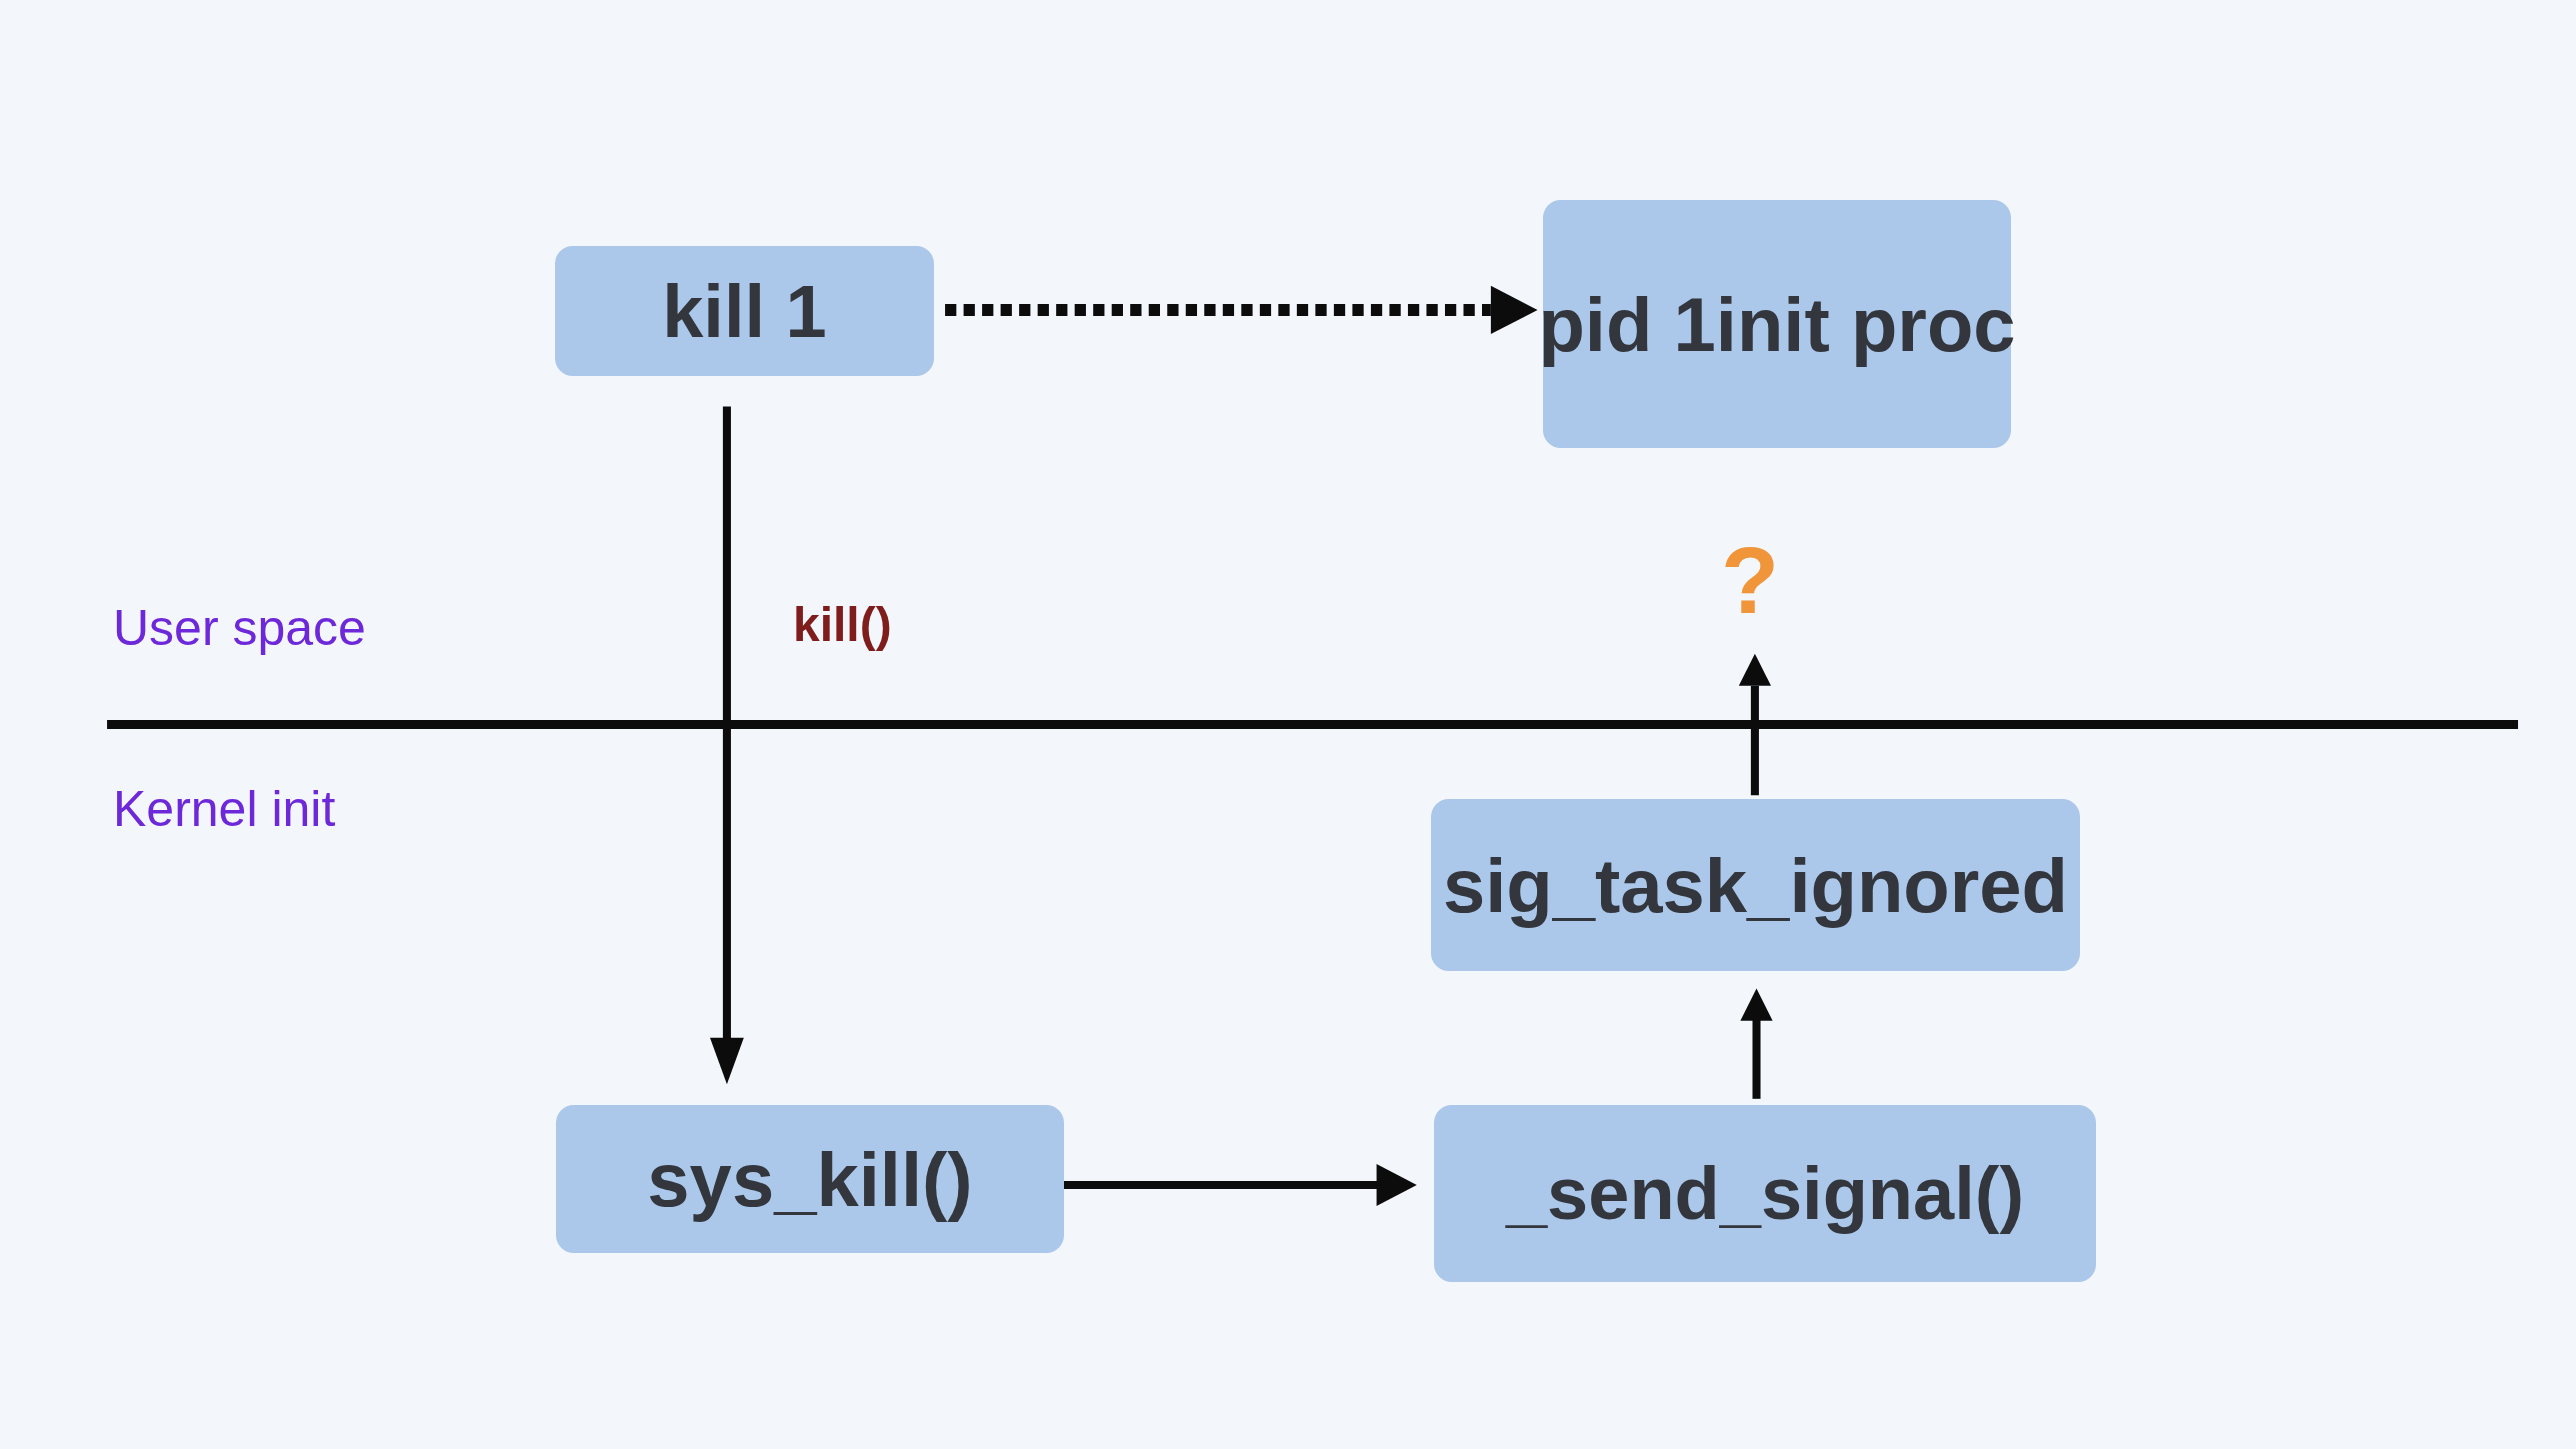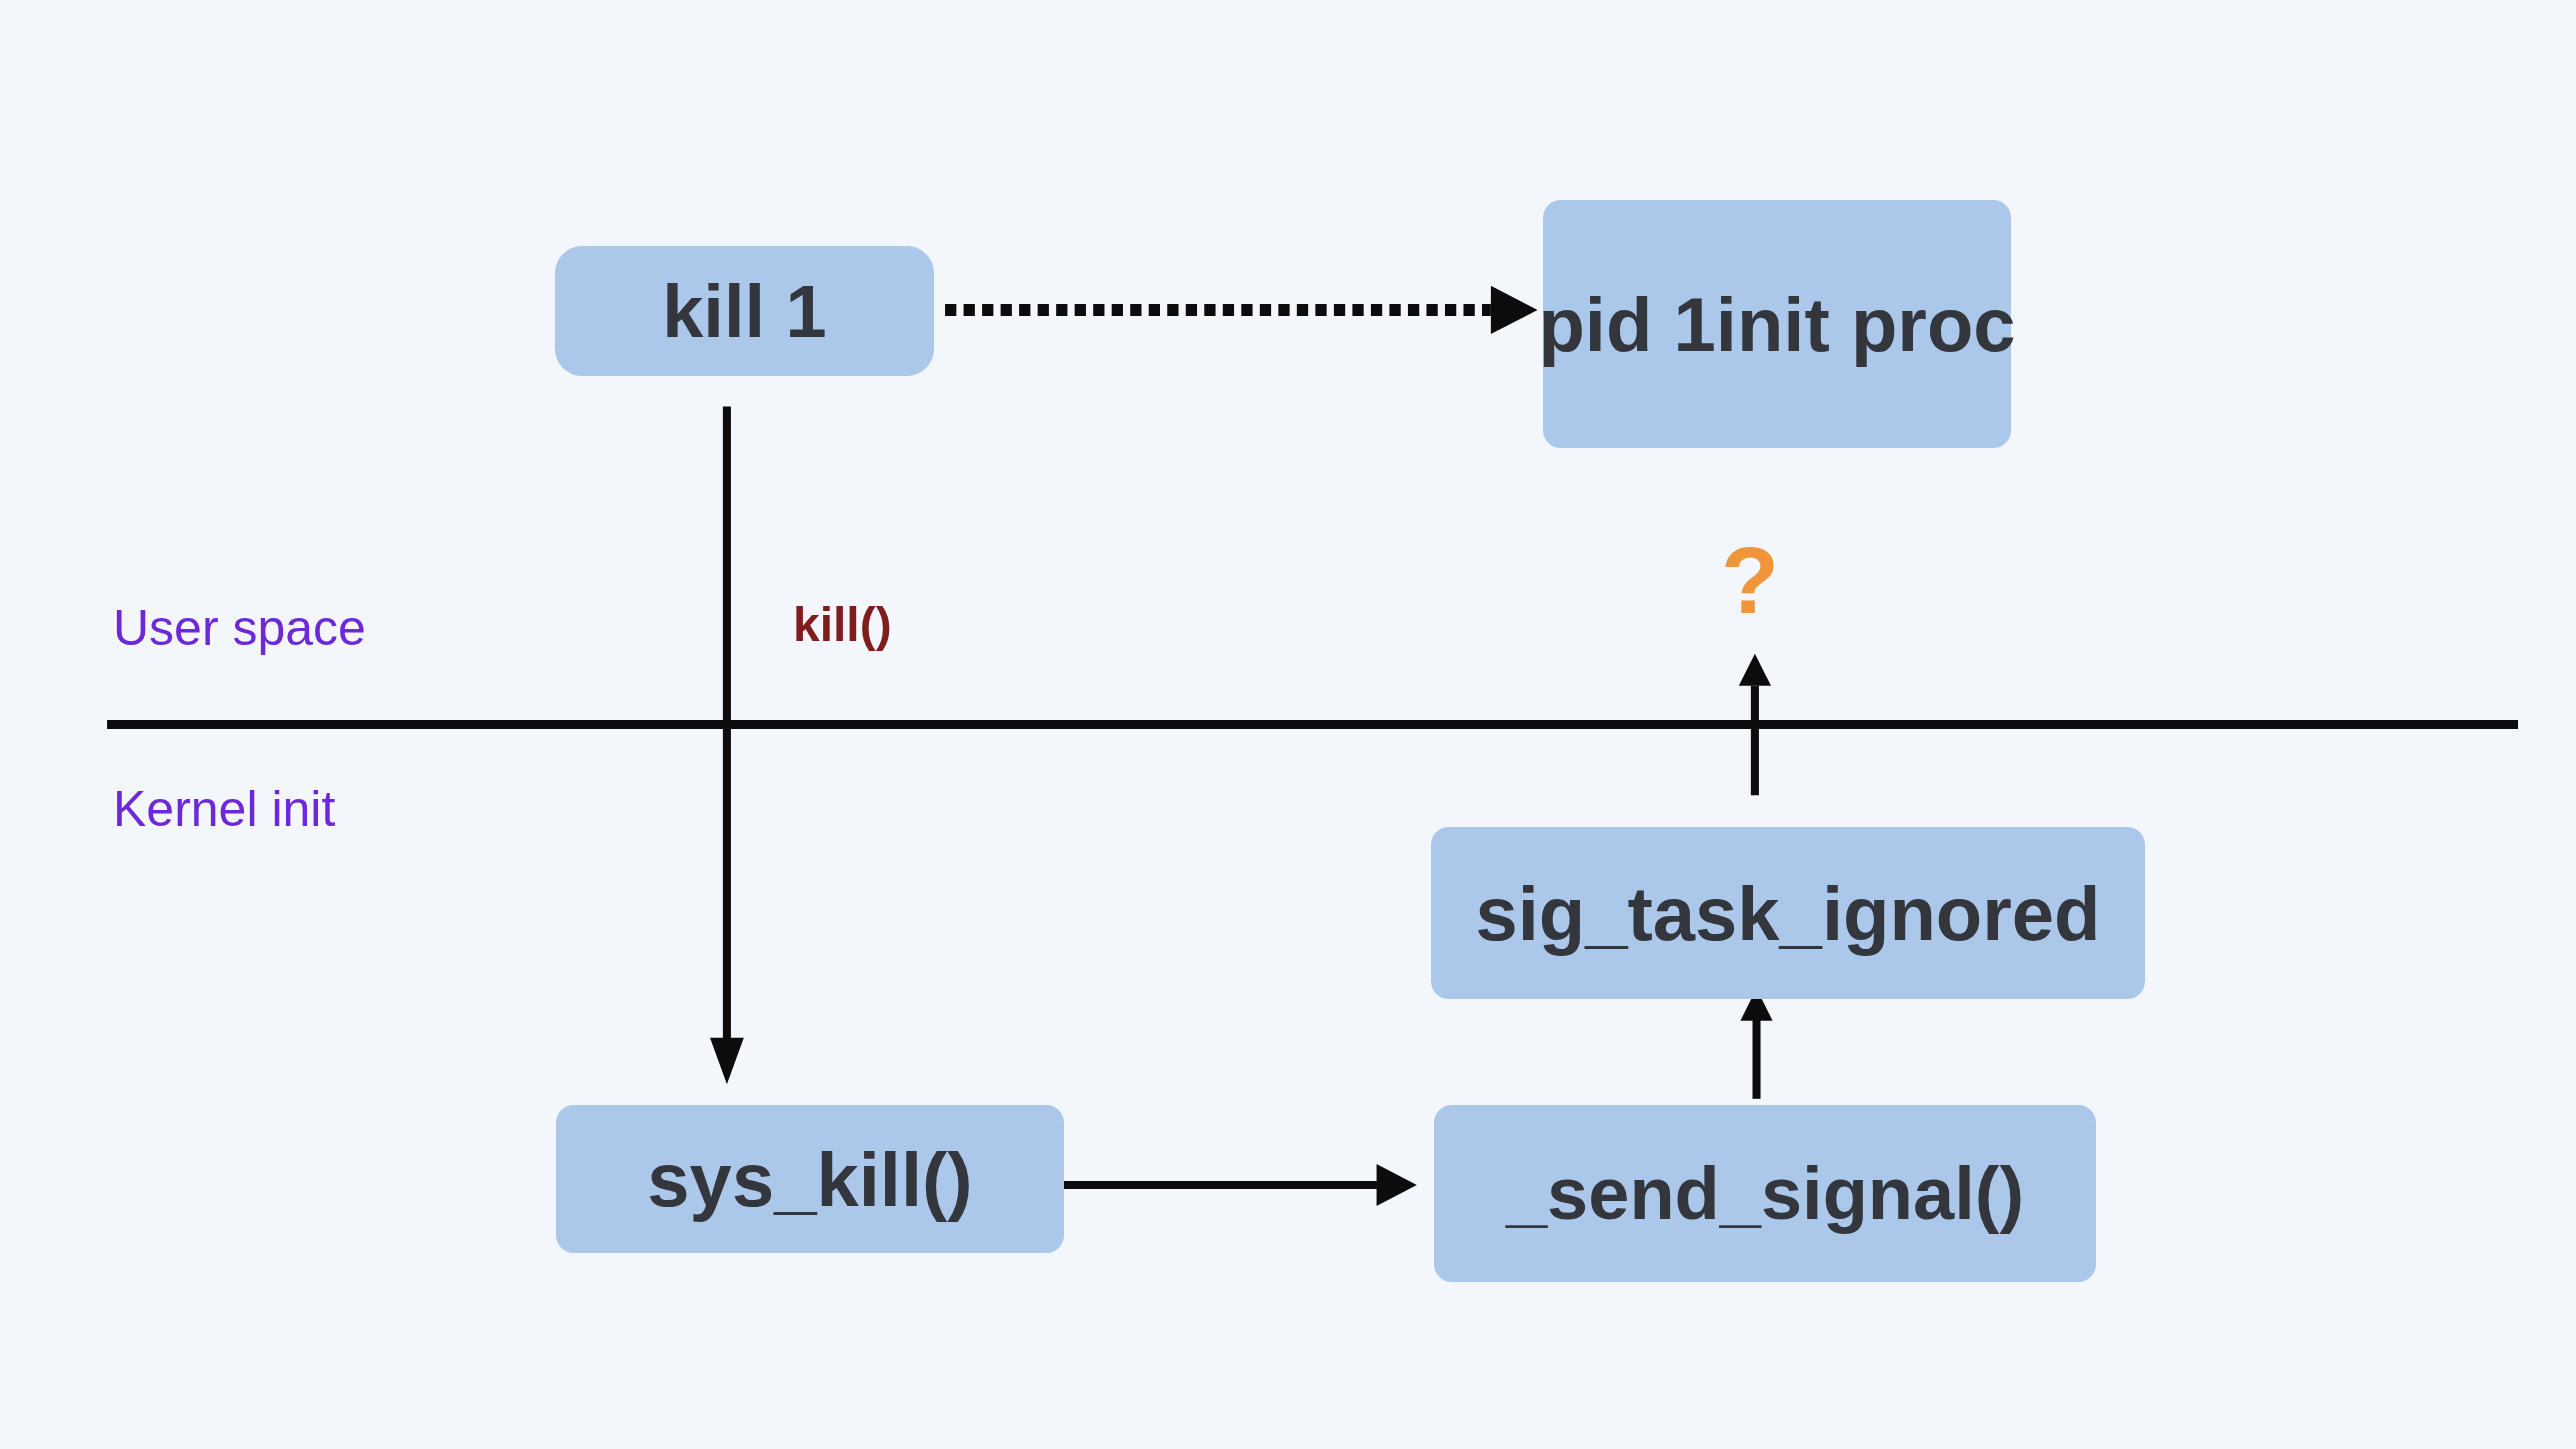--- a/index.html
+++ b/index.html
@@ -24,24 +24,24 @@
     background: #abc7ea;
     border-radius: 17.7px;
     color: #33363c;
     font-weight: 700;
     display: flex;
     align-items: center;
     justify-content: center;
     text-align: center;
     white-space: nowrap;
   }
-  .node-kill1      { left: 555px;  top: 246px;  width: 379px; height: 130px; font-size: 74px; border-radius: 27px; }
+  .node-kill1      { left: 555px;  top: 246px;  width: 379px; height: 130px; font-size: 74px; }
   .node-pid1       { left: 1543px; top: 200px;  width: 468px; height: 248px; font-size: 76px;
                      flex-direction: row; line-height: 121px; }
-  .node-sig        { left: 1431px; top: 799px;  width: 714px; height: 172px; font-size: 76px; margin-top: 28px; }
+  .node-sig        { left: 1431px; top: 799px;  width: 649px; height: 172px; font-size: 76px; }
   .node-syskill    { left: 556px;  top: 1105px; width: 508px; height: 148px; font-size: 76px; }
   .node-sendsignal { left: 1434px; top: 1105px; width: 662px; height: 177px; font-size: 74px; }
 
   .space-label {
     position: absolute;
     color: #6d28d9;
     font-size: 50px;
     font-weight: 400;
     white-space: nowrap;
   }

